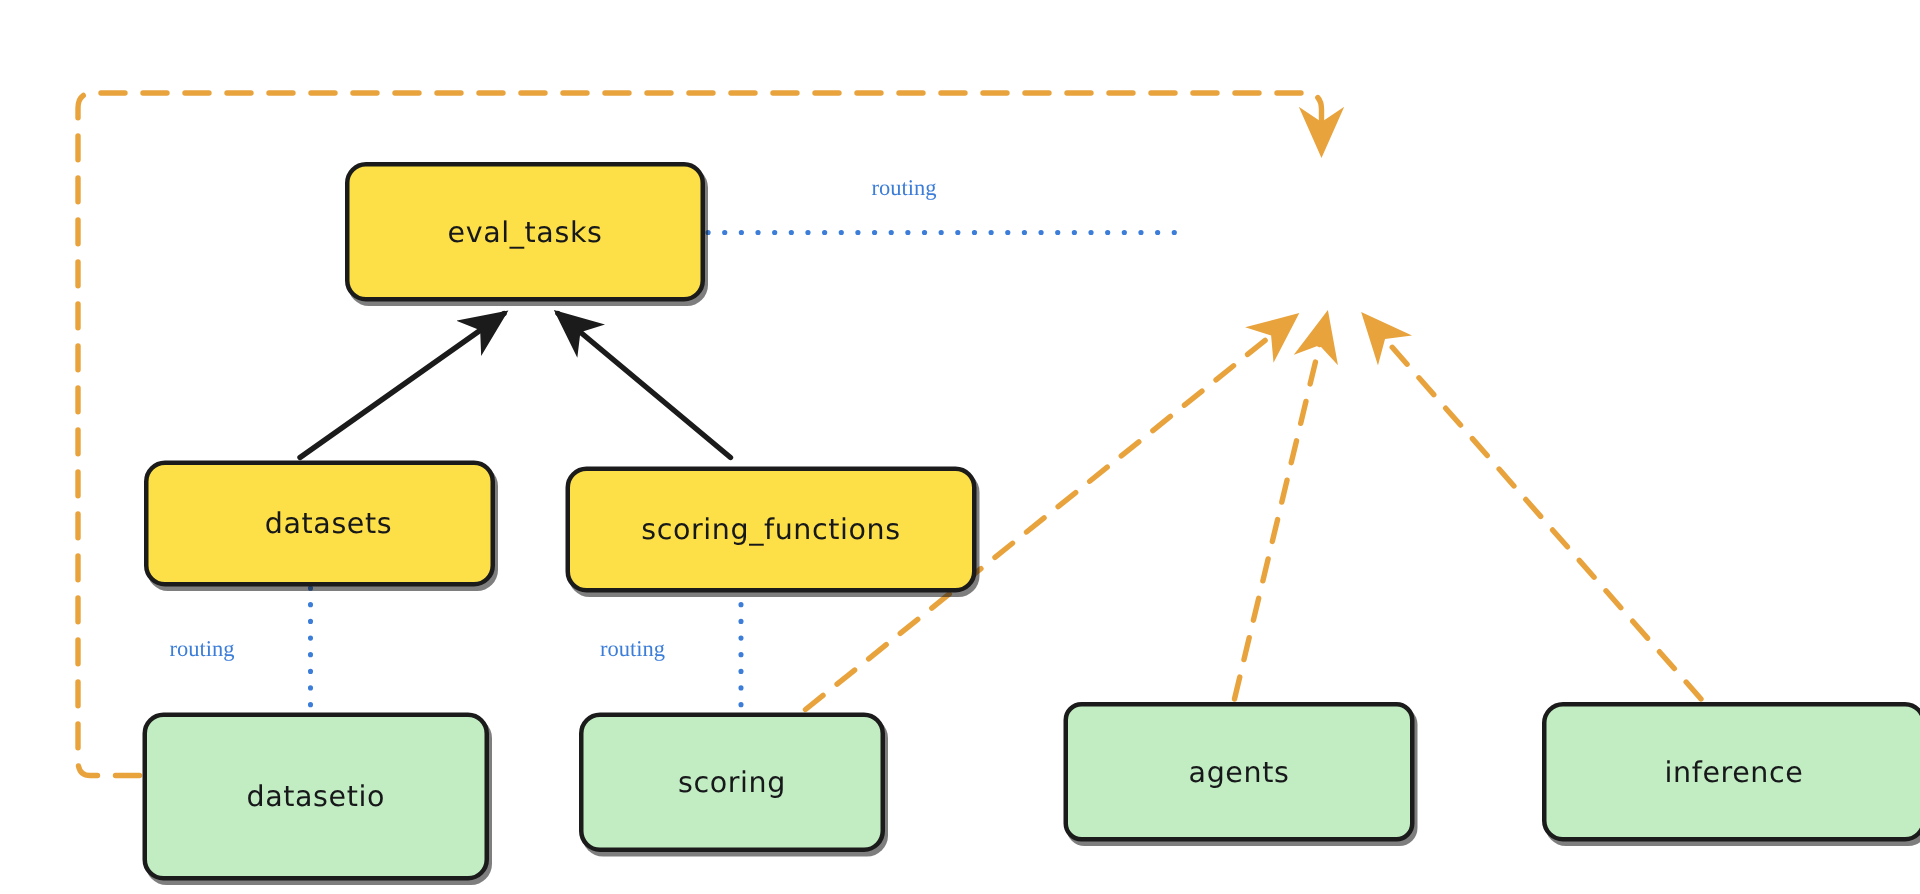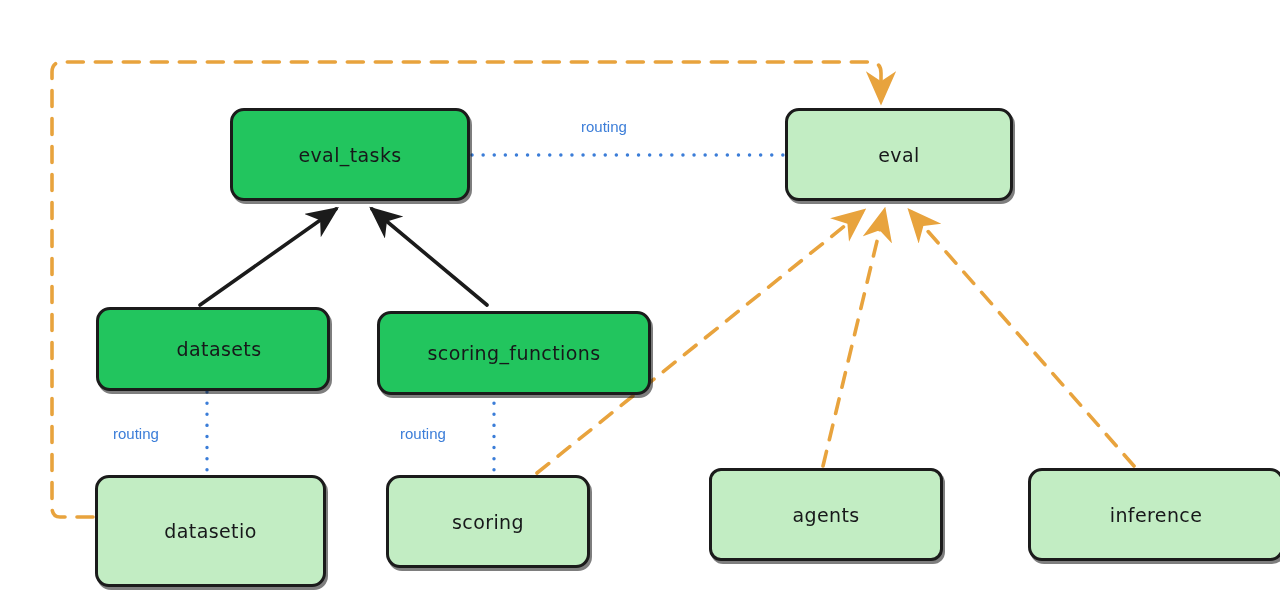--- a/index.html
+++ b/index.html
@@ -32,34 +32,34 @@
     position: absolute;
     box-sizing: border-box;
     border: 3px solid #1b1b1b;
     border-radius: 14px;
     display: flex;
     align-items: center;
     justify-content: center;
     z-index: 3;
     box-shadow: 2px 3px 0 rgba(20,20,20,0.55);
   }
-  .node.api { background: #22c55e; }
+  .node.api { background: #fde047; }
   .node.provider { background: #c2edc3; }
   .node-label {
     font-family: "DejaVu Sans", sans-serif;
     font-size: 19px;
     color: #17181a;
     letter-spacing: 0.4px;
     white-space: nowrap;
     user-select: none;
   }
   .edge-label {
     position: absolute;
     z-index: 4;
-    font-family: Liberation Sans, sans-serif;
+    font-family: Liberation Serif, serif;
     font-size: 15px;
     color: #3b7dd8;
     white-space: nowrap;
     user-select: none;
   }
 </style>
 </head>
 <body>
 
 <div id="diagram-root">
@@ -90,23 +90,20 @@
 
     <path d="M 823,466 L 884,212" fill="none" stroke="#e8a33d" stroke-width="3.6" stroke-linecap="round" stroke-dasharray="15 12" marker-end="url(#arrow-orange)"></path>
 
     <path d="M 1134,466 L 911,212" fill="none" stroke="#e8a33d" stroke-width="3.6" stroke-linecap="round" stroke-dasharray="15 12" marker-end="url(#arrow-orange)"></path>
   </svg>
 
   <div class="node api" style="left:230px; top:108px; width:240px; height:93px;">
     <span class="node-label">eval_tasks</span>
   </div>
 
-  <div class="node provider" style="left:785px; top:108px; width:228px; height:93px;">
-    <span class="node-label">eval</span>
-  </div>
 
   <div class="node api" style="left:96px; top:307px; width:234px; height:84px;padding-left:12px;">
     <span class="node-label">datasets</span>
   </div>
 
   <div class="node api" style="left:377px; top:311px; width:274px; height:84px;">
     <span class="node-label">scoring_functions</span>
   </div>
 
   <div class="node provider" style="left:95px; top:475px; width:231px; height:112px;">

